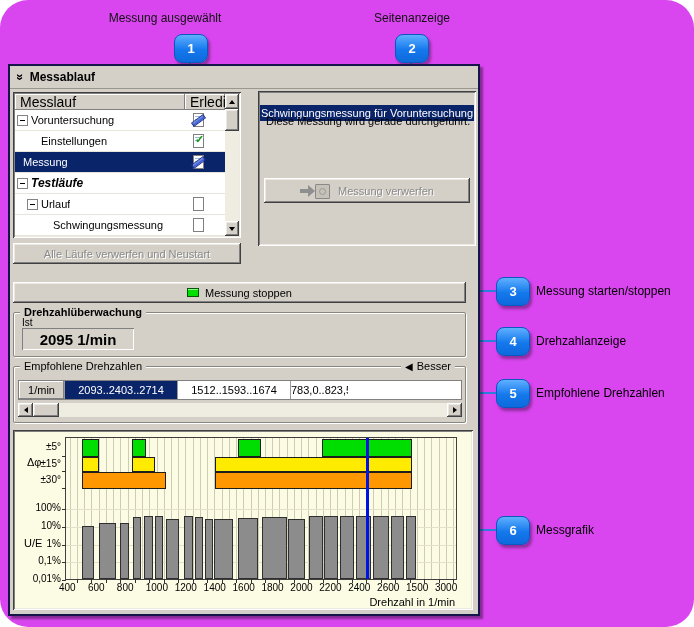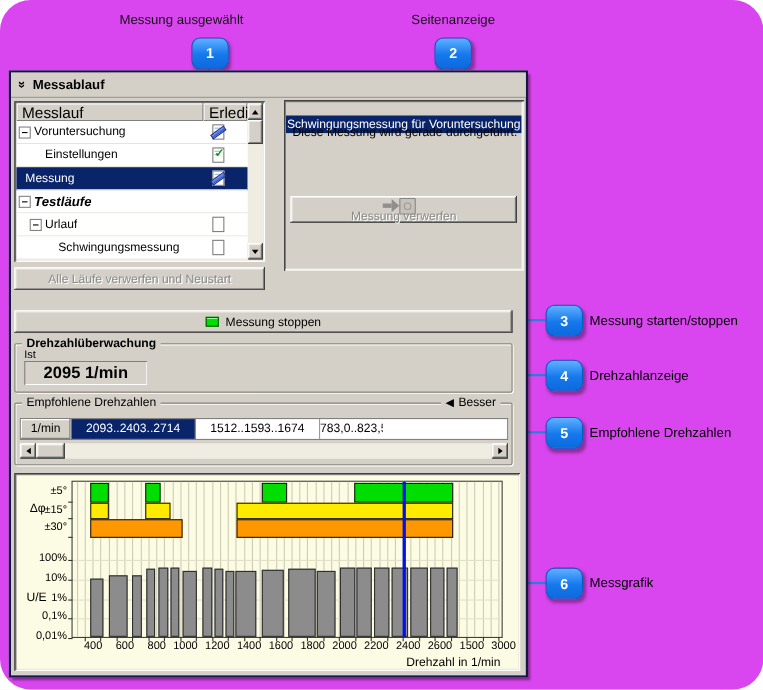--- a/index.html
+++ b/index.html
@@ -16,21 +16,21 @@
 
   
   .window{left:8px;top:64px;width:468px;height:548px;border:2px solid #15154a;background:#d4d0c8;
           box-shadow:3px 3px 2px rgba(0,0,0,.38);}
   .sec-header{left:0;width:468px;height:22px;background:#d4d0c8;border-bottom:1px solid #9a988e;
               display:flex;align-items:center;font-weight:bold;font-size:12px;}
   .sec-header .chev{display:inline-block;transform:rotate(90deg);font-weight:bold;font-size:12px;margin:0 6px 0 7px;line-height:10px;}
   .raised{background:#d4d0c8;box-shadow:inset -1px -1px 0 #404040,inset 1px 1px 0 #ffffff,inset -2px -2px 0 #808080,inset 2px 2px 0 #ece9e2;}
   .sunken2{box-shadow:inset 1px 1px 0 #404040,inset -1px -1px 0 #ffffff,inset 2px 2px 0 #808080,inset -2px -2px 0 #ece9e2;}
   .btn{display:flex;align-items:center;justify-content:center;font-size:11px;cursor:default;}
-  .btn.disabled{color:#8a8a8a;text-shadow:1px 1px 0 #fff;flex-direction:column;}
+  .btn.disabled{color:#8a8a8a;text-shadow:1px 1px 0 #fff;}
 
   
   .tree{background:#fff;}
   .thead{position:absolute;top:2px;height:16px;background:#d4d0c8;
          box-shadow:inset -1px -1px 0 #808080,inset 1px 1px 0 #fff;
          font-size:14px;display:flex;align-items:center;padding-left:5px;box-sizing:border-box;}
   .trow{position:absolute;left:2px;width:210px;height:21px;display:flex;align-items:center;
         font-size:11px;border-bottom:1px solid #e7e5da;box-sizing:border-box;background:#fff;}
   .trow.sel{background:#0a246a;color:#fff;}
   .trow .lbl{white-space:nowrap;overflow:hidden;}
@@ -76,21 +76,21 @@
 
   
   .chartpanel{background:#fcfbe3;}
   .plot{position:absolute;left:52px;top:7px;width:390px;height:141px;border:1px solid #404040;}
   .vgrid{position:absolute;top:0;width:1px;height:141px;background:#cfccb4;}
   .hgrid{position:absolute;left:0;width:390px;height:1px;background:#e3e0c8;}
   .bandseg{position:absolute;border:1px solid #1d1d1d;box-sizing:border-box;}
   .bar{position:absolute;background:#8c8c8c;border:1px solid #2f2f2f;box-sizing:border-box;}
   .curline{position:absolute;top:0;width:3px;height:141px;background:#0013e6;}
   .ytick-lab{position:absolute;width:40px;text-align:right;font-size:10px;}
-  .xtick-lab{position:absolute;width:34px;text-align:right;font-size:10px;}
+  .xtick-lab{position:absolute;width:34px;text-align:left;font-size:10px;}
   .xtick{position:absolute;top:141px;width:1px;height:4px;background:#333;}
   .ltick{position:absolute;left:-4px;width:4px;height:1px;background:#333;}
   .axlab{font-size:11px;}
 </style>
 </head>
 <body>
 
 <div class="stage">
 
   <div class="abs callout-label" style="left:165px;top:11px;">Messung ausgewählt</div>

